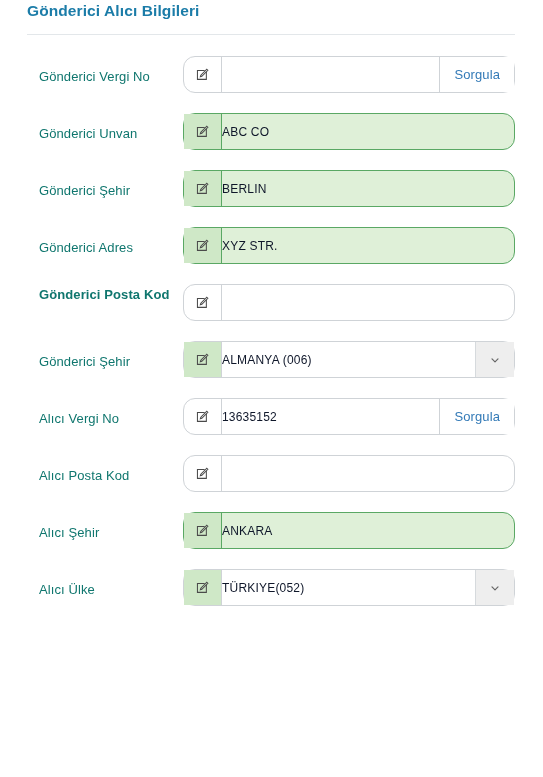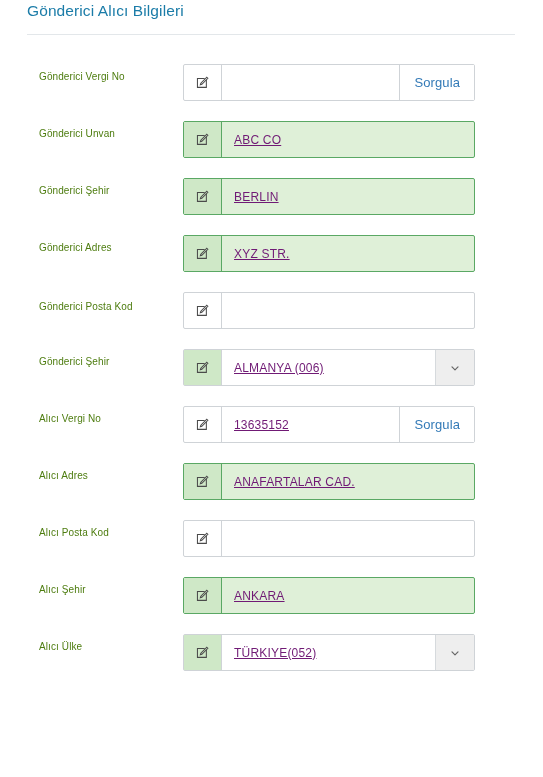--- a/index.html
+++ b/index.html
@@ -21,21 +21,21 @@
     height: 777px;
     box-sizing: border-box;
   }
 
   
   .panel-title {
     position: absolute;
     left: 27px;
     top: 2px;
     font-size: 15.5px;
-    font-weight: normal;
+    font-weight: bold;
     color: #1b7ca8;
     letter-spacing: 0.1px;
     white-space: nowrap;
   }
   .title-divider {
     position: absolute;
     left: 27px;
     top: 34px;
     width: 488px;
     height: 1px;
@@ -53,41 +53,41 @@
   .form-row {
     position: relative;
     height: 57px;
   }
 
   .row-label {
     position: absolute;
     left: 39px;
     top: 0;
     width: 134px;
-    font-size: 10px;
+    font-size: 13px;
     line-height: 20px;
-    color: #4d7c0f;
+    color: #0f766e;
     letter-spacing: 0.1px;
   }
   
   .row-label.one-line { top: 11px; }
-  .row-label.two-line { top: 13px; }
+  .row-label.two-line { top: 1px; font-weight: bold; }
 
   .control {
     position: absolute;
     left: 183px;
-    top: 8px;
-    width: 292px;
+    top: 0;
+    width: 332px;
     height: 37px;
     box-sizing: border-box;
     display: flex;
     align-items: stretch;
     background: #ffffff;
     border: 1px solid #cfd3d7;
-    border-radius: 2px;
+    border-radius: 12px;
   }
   .control.filled {
     background: #dff0d8;
     border-color: #5aa864;
   }
 
   
   .addon {
     flex: 0 0 38px;
     display: flex;
@@ -105,27 +105,25 @@
     background: #cfe8c7;
     border-right: 1px solid #cfd3d7;
   }
   .addon svg { display: block; }
 
   
   .value {
     flex: 1 1 auto;
     display: flex;
     align-items: center;
-    padding-left: 12px;
     font-size: 12px;
-    color: #701a75;
+    color: #0f172a;
     letter-spacing: 0.2px;
     overflow: hidden;
     white-space: nowrap;
-    text-decoration: underline;
   }
 
   
   .sorgula {
     flex: 0 0 auto;
     display: flex;
     align-items: center;
     padding: 0 14px;
     border-left: 1px solid #cfd3d7;
     color: #337ab7;
@@ -242,32 +240,20 @@
             <svg width="15" height="15" viewBox="0 0 16 16" fill="none" stroke="#4a4a4a" stroke-width="1.1">
               <path d="M12.6 2.4 L13.7 3.5 L7.3 9.9 L5.7 10.4 L6.2 8.8 Z" fill="none"></path>
               <path d="M12.1 5.6 V13.2 H2.6 V3.7 H9.9" fill="none" stroke-linecap="round"></path>
             </svg>
           </div>
           <div class="value">13635152</div>
           <div class="sorgula">Sorgula</div>
         </div>
       </div>
       <div class="form-row">
-        <div class="row-label one-line">Alıcı Adres</div>
-        <div class="control filled">
-          <div class="addon">
-            <svg width="15" height="15" viewBox="0 0 16 16" fill="none" stroke="#4a4a4a" stroke-width="1.1">
-              <path d="M12.6 2.4 L13.7 3.5 L7.3 9.9 L5.7 10.4 L6.2 8.8 Z" fill="none"></path>
-              <path d="M12.1 5.6 V13.2 H2.6 V3.7 H9.9" fill="none" stroke-linecap="round"></path>
-            </svg>
-          </div>
-          <div class="value">ANAFARTALAR CAD.</div>
-        </div>
-      </div>
-      <div class="form-row">
         <div class="row-label one-line">Alıcı Posta Kod</div>
         <div class="control">
           <div class="addon">
             <svg width="15" height="15" viewBox="0 0 16 16" fill="none" stroke="#4a4a4a" stroke-width="1.1">
               <path d="M12.6 2.4 L13.7 3.5 L7.3 9.9 L5.7 10.4 L6.2 8.8 Z" fill="none"></path>
               <path d="M12.1 5.6 V13.2 H2.6 V3.7 H9.9" fill="none" stroke-linecap="round"></path>
             </svg>
           </div>
           <div class="value"></div>
         </div>

